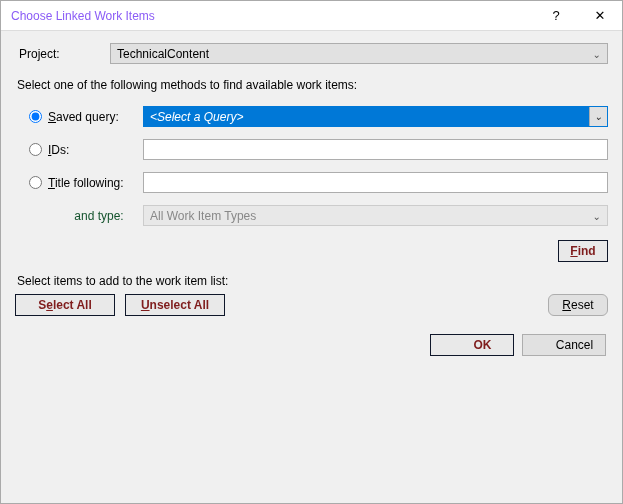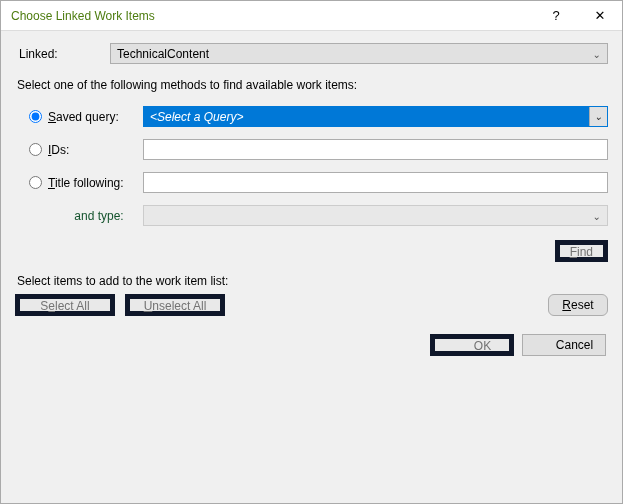--- a/index.html
+++ b/index.html
@@ -22,21 +22,21 @@
     flex-direction: column;
   }
   .titlebar {
     height: 30px;
     background: #fff;
     display: flex;
     align-items: center;
     padding: 0 0 0 10px;
     border-bottom: 1px solid #ddd;
   }
-  .titlebar-title { flex:1; font-size:12px; color:#4d7c0f; }
+  .titlebar-title { flex:1; font-size:12px; color:#8b5cf6; }
   .titlebar-btn {
     width: 44px; height: 30px;
     display:flex; align-items:center; justify-content:center;
     font-size:13px; color:#000;
   }
   .body {
     flex:1;
     padding: 12px 14px 12px 14px;
     display:flex;
     flex-direction:column;
@@ -92,21 +92,21 @@
   .find-row { display:flex; justify-content:flex-end; margin-bottom:12px; }
   .btn {
     height:22px;
     min-width:72px;
     border:1px solid #adadad;
     background:#e1e1e1;
     font-family:inherit; font-size:12px;
     padding:0 10px;
     cursor:default;
   }
-  .btn.disabled { color:#737373; background:#e9e9e9; border:5px solid #0f172a; }
+  .btn.disabled { color:#7f1d1d; background:#e9e9e9; border:1px solid #0f172a;font-weight:bold; }
   .btn.small { min-width:50px; }
   .list-label { margin:0 0 6px 2px; }
   .grid {
     border:1px solid #888;
     height:110px;
     background:#a9a9a9;
     display:flex; flex-direction:column;
     margin-bottom:18px;
   }
   .grid-header {
@@ -147,21 +147,21 @@
         <span>?</span>
       </div>
     <div class="titlebar-btn">
         <span>✕</span>
       </div>
   </div>
 
   <div class="body">
 
     <div class="row">
-      <div class="label-col">Linked:</div>
+      <div class="label-col">Project:</div>
       <div class="field-col">
         <div class="combo">
           <span>TechnicalContent</span>
           <span class="chev">⌄</span>
         </div>
       </div>
     </div>
 
     <div class="instruction">Select one of the following methods to find available work items:</div>
 
@@ -195,20 +195,21 @@
       </div>
       <div class="field-col">
         <input class="textbox" type="text" value="" style="">
       </div>
     </div>
 
     <div class="and-type-row">
       <div class="lbl">and type:</div>
       <div class="field-col">
         <div class="combo disabled">
+          <span>All Work Item Types</span>
           <span class="chev">⌄</span>
         </div>
       </div>
     </div>
 
     <div class="find-row">
       <button class="btn small disabled"><span class="u">F</span><span>ind</span></button>
     </div>
 
     <div class="list-label">Select items to add to the work item list:</div>

